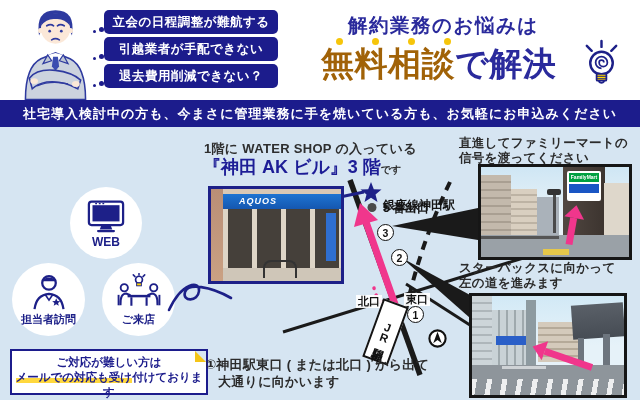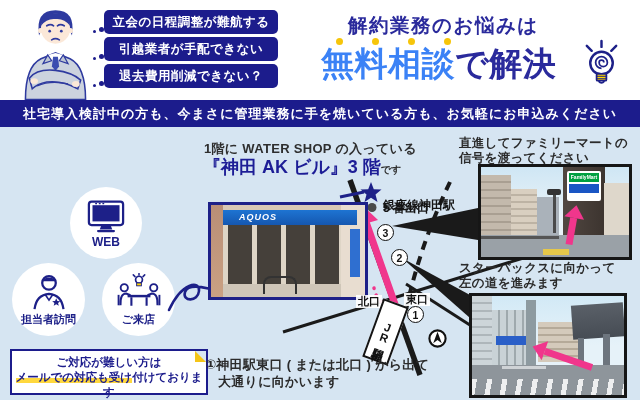--- a/index.html
+++ b/index.html
@@ -5,21 +5,21 @@
   html,body{margin:0;padding:0;}
   #app{position:relative;width:640px;height:400px;overflow:hidden;background:#ffffff;
        font-family:"Liberation Sans","DejaVu Sans",sans-serif;}
   .abs{position:absolute;}
   
   .pill{position:absolute;left:104px;width:174px;height:24px;background:#1c1c8c;border-radius:5px;
         color:#fff;font-size:12.5px;font-weight:bold;display:flex;align-items:center;justify-content:center;letter-spacing:.5px;}
   .pill-dots b{position:absolute;background:#1c1c8c;border-radius:50%;}
   .title-top{position:absolute;left:348px;top:12px;font-size:19.5px;font-weight:bold;color:#2a2a9c;letter-spacing:1.5px;}
   .title-main{position:absolute;left:321px;top:42px;font-size:33px;font-weight:bold;letter-spacing:.5px;white-space:nowrap;}
-  .title-main .hl{color:#3b82f6;}
+  .title-main .hl{color:#a16207;}
   .title-main .tail{color:#2a2a9c;}
   .emdot{position:absolute;top:38px;width:7px;height:7px;border-radius:50%;background:#f6c50a;}
   .banner{position:absolute;left:0;top:100px;width:640px;height:27px;background:#1c1c8c;color:#fff;
           font-size:13px;font-weight:bold;display:flex;align-items:center;justify-content:center;letter-spacing:1px;}
   
   .main-bg{position:absolute;left:0;top:127px;width:640px;height:273px;background:#d6e5f2;}
   
   .methods-heading{position:absolute;left:30px;top:150px;width:152px;display:flex;align-items:center;justify-content:center;
                    color:#1d2088;font-size:12.5px;font-weight:bold;letter-spacing:1px;gap:5px;}
   .mcircle{position:absolute;background:#fff;border-radius:50%;display:flex;flex-direction:column;
@@ -29,21 +29,21 @@
            text-align:center;color:#1c1c8c;font-size:11.5px;font-weight:bold;line-height:15px;padding-top:4px;}
   .notebox .fold{position:absolute;top:0;right:0;width:0;height:0;
                  border-top:11px solid #d6e5f2;border-left:11px solid #f5c518;}
   .notebox .hl-y{background:linear-gradient(transparent 58%, #ffd83d 58%);}
   
   .loc1{position:absolute;left:204px;top:140px;font-size:13px;font-weight:bold;color:#2e2e2e;letter-spacing:.3px;}
   .loc2{position:absolute;left:203px;top:155px;white-space:nowrap;}
   .loc2 .bld{font-size:18px;font-weight:bold;color:#1d1d96;}
   .loc2 .tail{font-size:10px;font-weight:bold;color:#2e2e2e;}
   .photo{position:absolute;overflow:hidden;}
-  .photo-storefront{left:208px;top:202px;width:130px;height:92px;border:3px solid #1d2088;background:#e8ddd0;padding-left:24px;}
+  .photo-storefront{left:208px;top:186px;width:130px;height:92px;border:3px solid #1d2088;background:#e8ddd0;}
   .photo-street{border:3px solid #161616;}
   .numcircle{position:absolute;width:15px;height:15px;background:#fff;border:1.6px solid #111;border-radius:50%;
              color:#111;font-size:10.5px;font-weight:bold;display:flex;align-items:center;justify-content:center;z-index:3;}
   .chip{position:absolute;background:rgba(255,255,255,.92);color:#111;font-size:11px;font-weight:bold;
         padding:0 2px;line-height:13px;z-index:3;}
   .maplabel{position:absolute;color:#141414;font-size:12px;font-weight:bold;z-index:3;white-space:nowrap;}
   .jrbox{position:absolute;left:372px;top:301px;width:23px;height:58px;background:#fff;border:2px solid #141414;
          transform:rotate(20deg);display:flex;align-items:center;justify-content:center;z-index:3;}
   .jrbox span{writing-mode:vertical-rl;text-orientation:upright;font-size:11.5px;font-weight:bold;color:#111;letter-spacing:-1px;}
   .steptxt{position:absolute;font-size:12.5px;font-weight:bold;color:#2b2b2b;letter-spacing:.3px;white-space:nowrap;z-index:3;}

